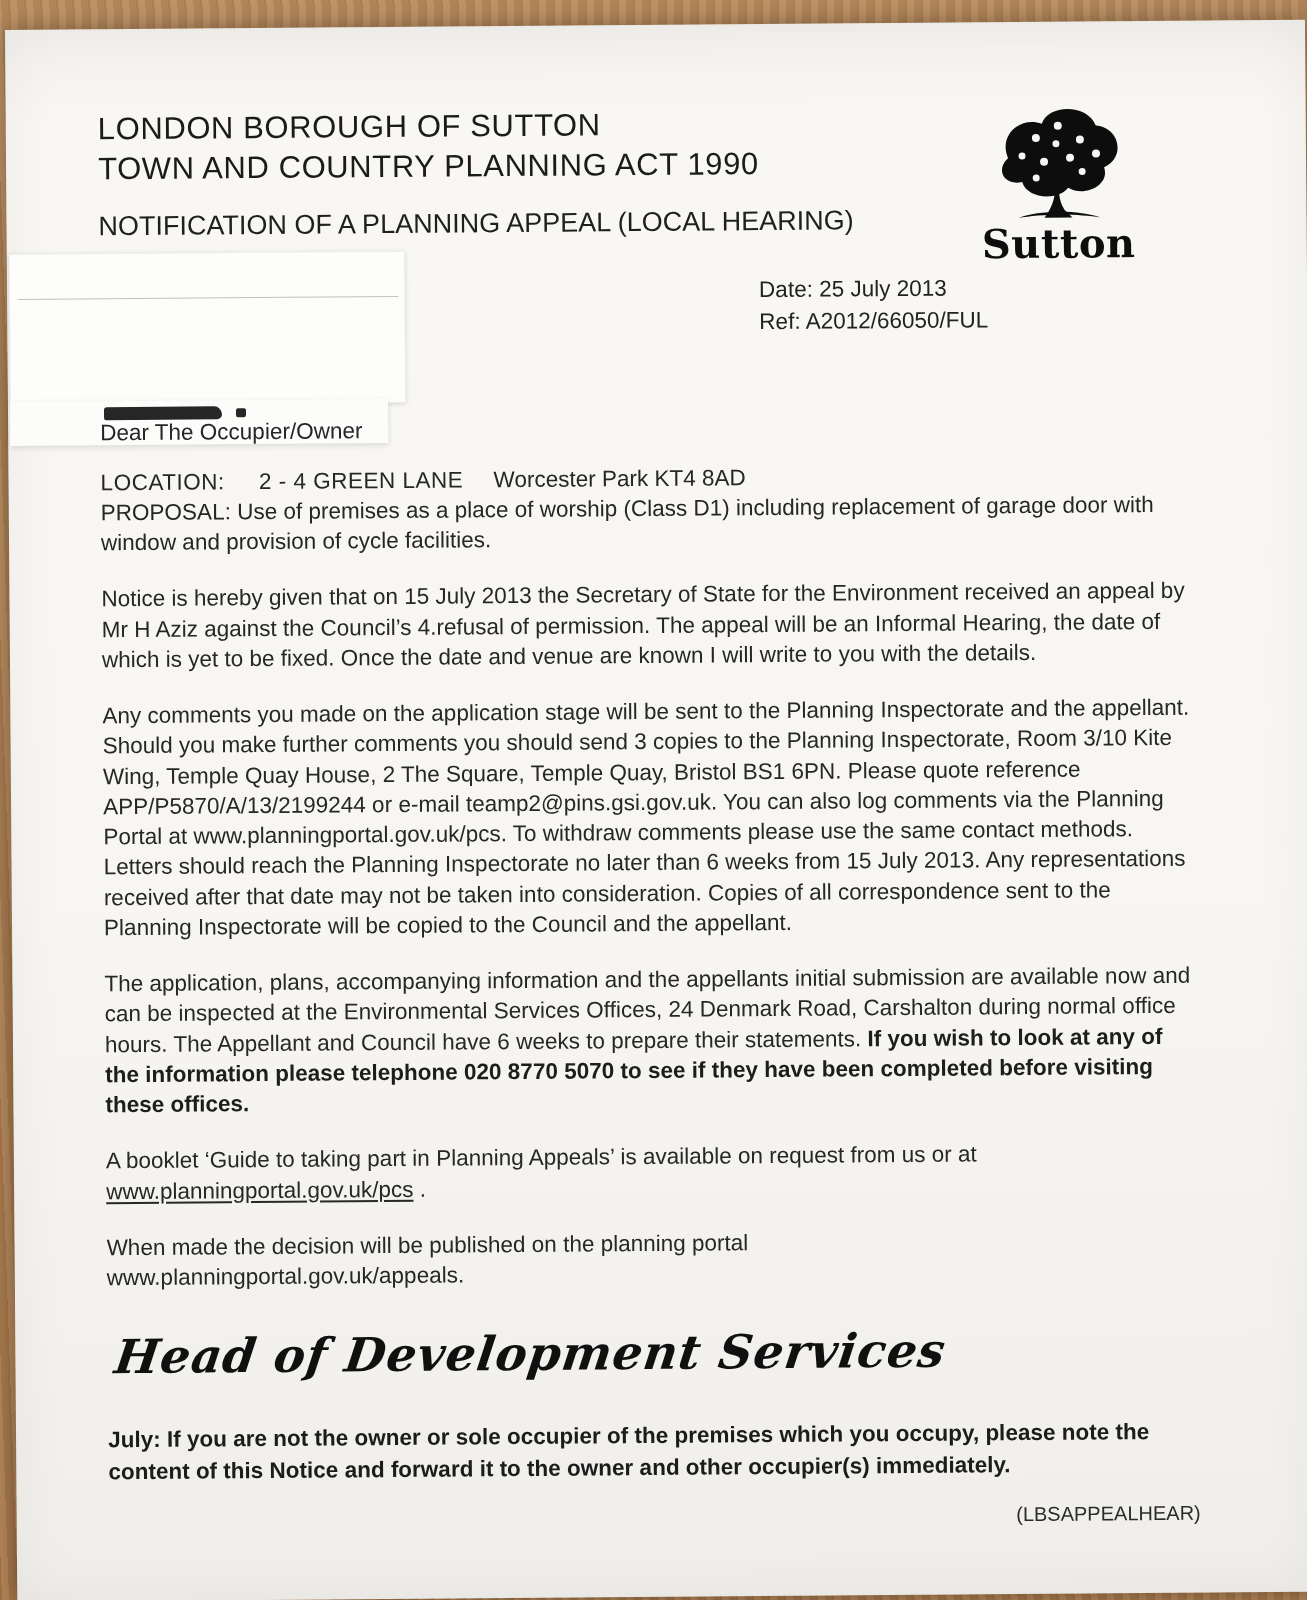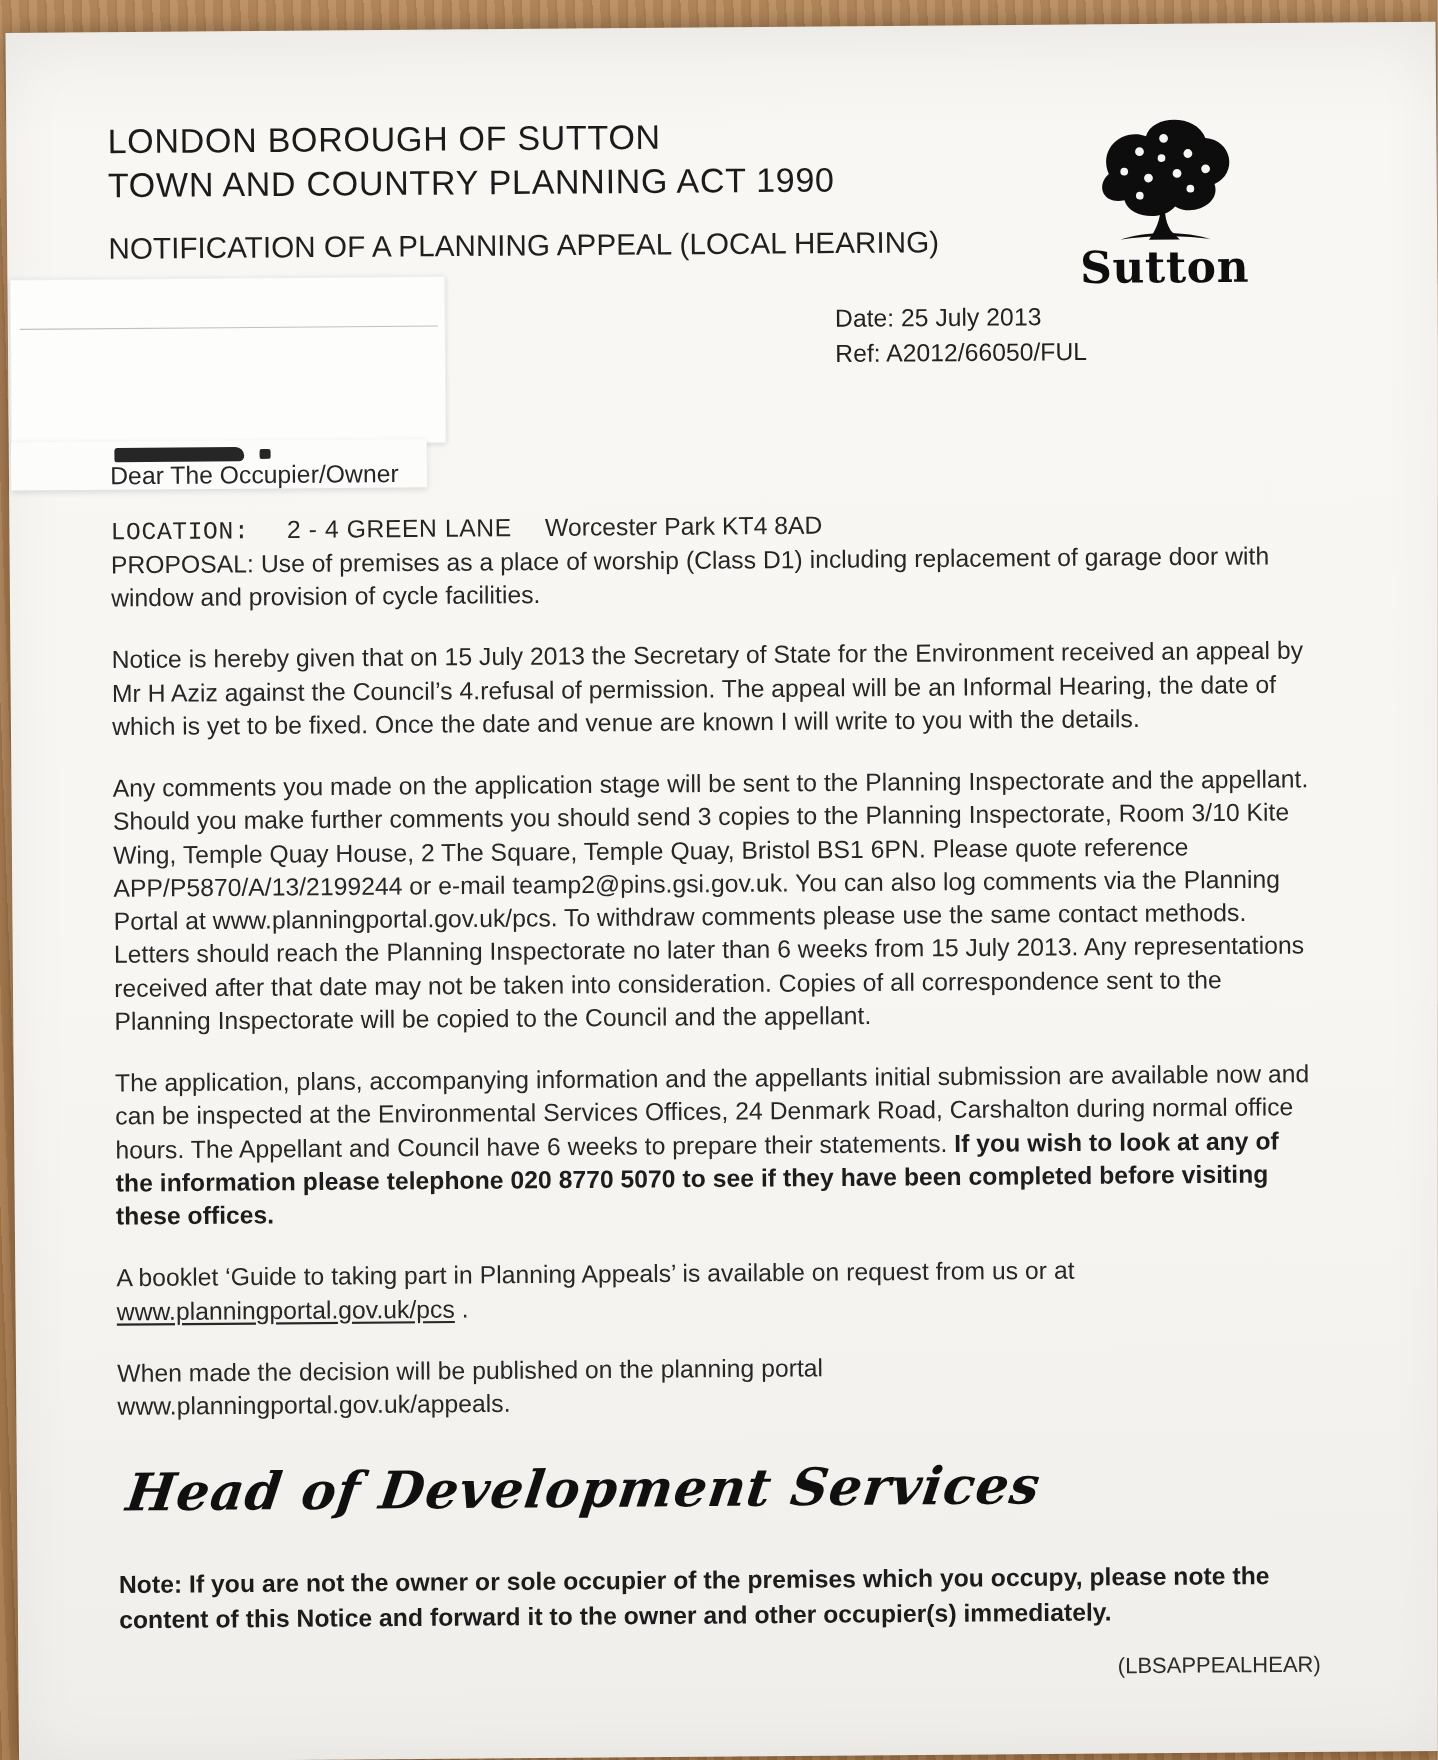--- a/index.html
+++ b/index.html
@@ -43,21 +43,21 @@
     max-width: 760px;
   }
   .meta-block {
     margin: 34px 0 0 660px;
     font-size: 22.5px;
     line-height: 1.45;
     color: #222;
   }
   .salutation { margin-top: 76px; font-size: 22.5px; }
   .loc-block { margin-top: 22px; font-size: 22.5px; line-height: 1.34; max-width: 1090px; }
-  .loc-label { letter-spacing: 0.5px; font-family: Liberation Mono, monospace; }
+  .loc-label { letter-spacing: 0.5px; }
   .loc-value { margin-left: 28px; letter-spacing: 0.5px; }
   .loc-town { margin-left: 24px; }
   p.body-p {
     font-size: 22.5px;
     line-height: 1.345;
     margin: 26px 0 0 0;
     max-width: 1092px;
     color: #272727;
   }
   .bold { font-weight: bold; color: #1d1d1d; }
@@ -221,20 +221,20 @@
     </p>
 
     <p class="body-p">
       <span>When made the decision will be published on the planning portal</span><br>
       <span>www.planningportal.gov.uk/appeals.</span>
     </p>
 
     <div class="signature">Head of Development Services</div>
 
     <p class="note-p">
-      <span>Note:</span>
+      <span>July:</span>
       <span>If you are not the owner or sole occupier of the premises which you occupy, please note the content of this Notice and forward it to the owner and other occupier(s) immediately.</span>
     </p>
 
     <div class="footer-code">(LBSAPPEALHEAR)</div>
 
   </div>
 </div>
 
 </body></html>

